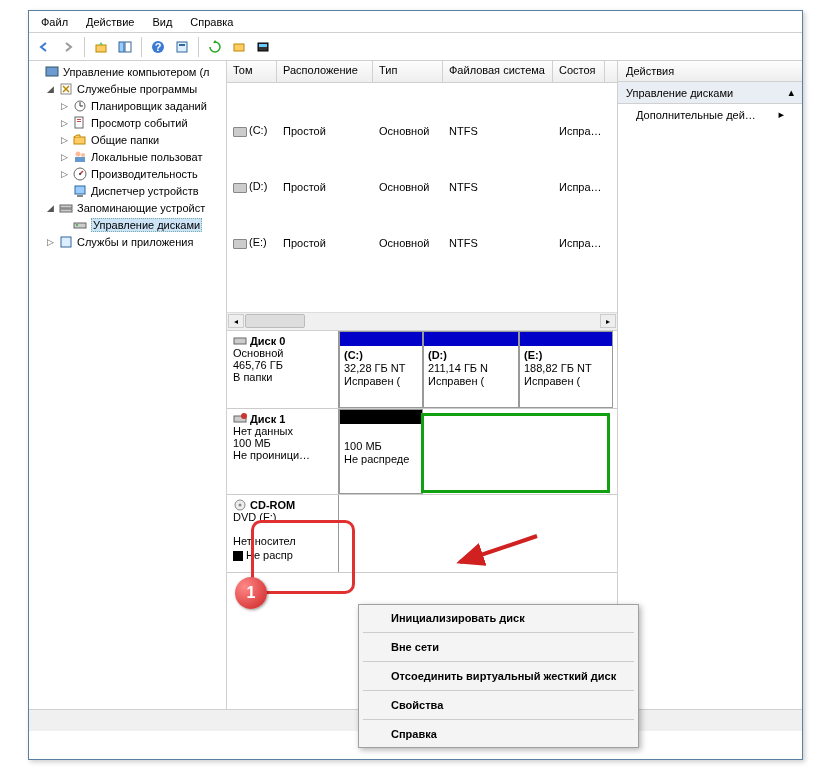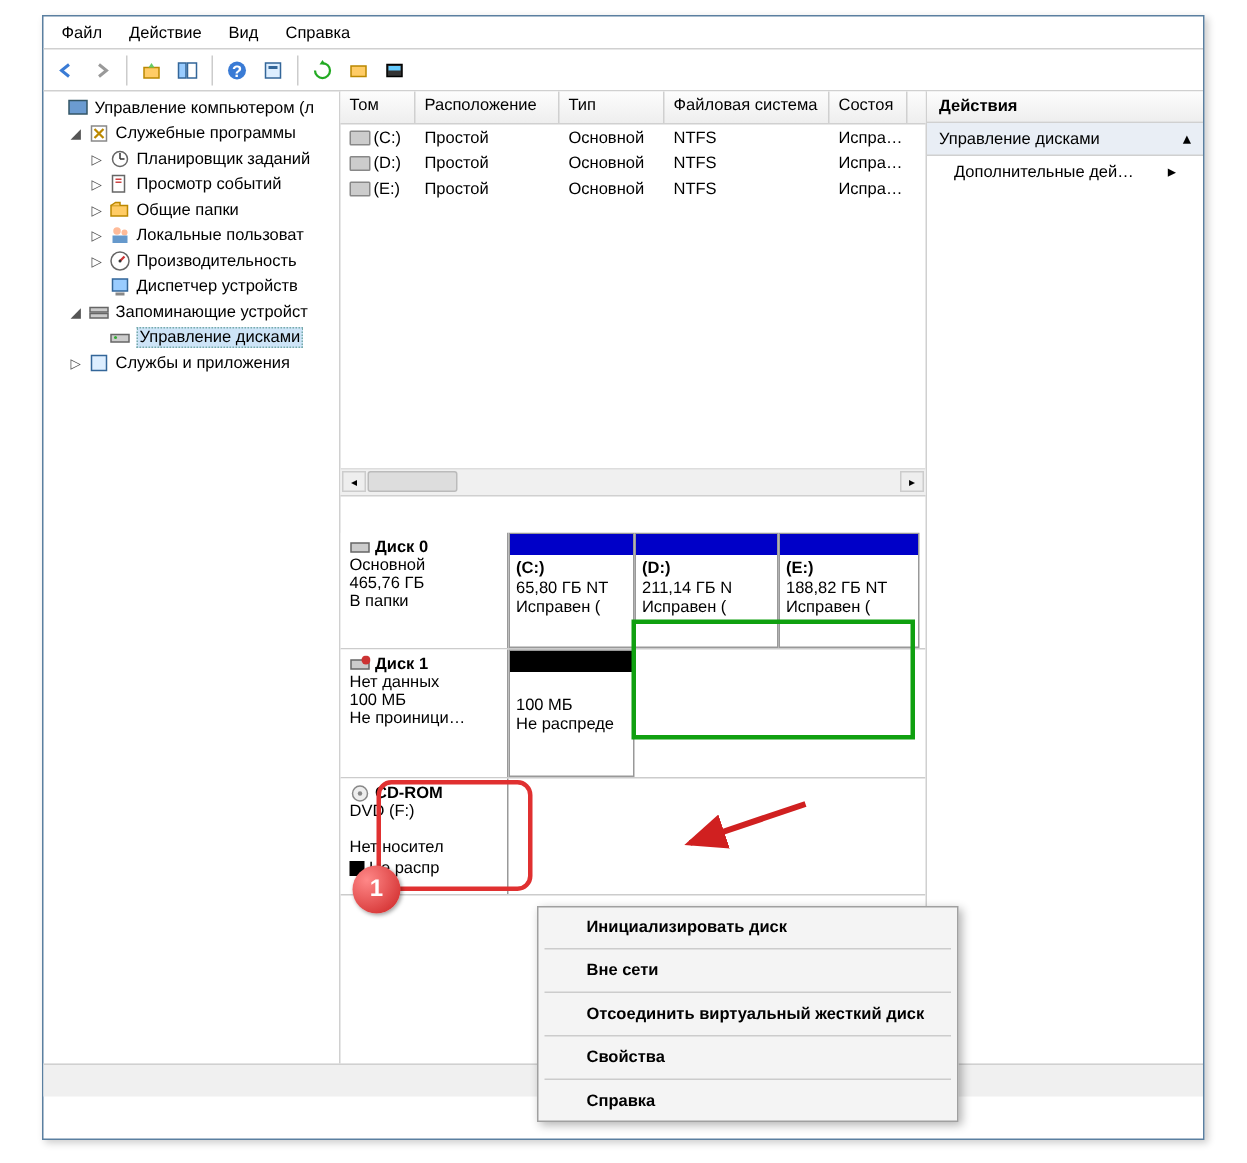--- a/index.html
+++ b/index.html
@@ -26,44 +26,44 @@
 
 .tree { width: 198px; border-right: 1px solid #d0d0d0; overflow: hidden; padding: 2px; }
 .tree .row { display: flex; align-items: center; height: 17px; white-space: nowrap; overflow: hidden; }
 .tree .exp { width: 11px; height: 11px; margin-right: 2px; display: flex; align-items: center; justify-content: center; font-size: 9px; color: #555; }
 .tree .ic { width: 16px; height: 16px; margin-right: 3px; flex-shrink: 0; }
 .tree .lbl { white-space: nowrap; }
 .tree .row.sel .lbl { background: #cde4f7; border: 1px dotted #7aa; padding: 0 1px; }
 .ind1 { padding-left: 14px; } .ind2 { padding-left: 28px; }
 
 .center { flex: 1; display: flex; flex-direction: column; border-right: 1px solid #d0d0d0; }
-.volumes { height: 270px; border-bottom: 1px solid #d0d0d0; display: flex; flex-direction: column; }
+.volumes { height: 270px; border-bottom: 1px solid #d0d0d0; display: flex; flex-direction: column; gap: 39px; }
 .colhdr { display: flex; background: linear-gradient(#fdfdfd,#eee); border-bottom: 1px solid #d0d0d0; height: 22px; }
 .colhdr .c { padding: 3px 6px; border-right: 1px solid #d0d0d0; white-space: nowrap; overflow: hidden; }
 .vrow { display: flex; height: 17px; align-items: center; }
 .vrow .c { padding: 0 6px; white-space: nowrap; overflow: hidden; }
 .c1{width:50px}.c2{width:96px}.c3{width:70px}.c4{width:110px}.c5{width:52px}
 .diskico { width:14px; height:10px; background:#ccc; border:1px solid #888; border-radius:1px; display:inline-block; margin-right:2px; vertical-align:middle; }
 
 .hscroll { height: 18px; background: #f0f0f0; border-top: 1px solid #ddd; margin-top: auto; position: relative; }
 .hscroll .thumb { position: absolute; left: 18px; top: 1px; width: 60px; height: 14px; background: #ddd; border: 1px solid #bbb; border-radius: 2px; }
 .hscroll .arr { position: absolute; top: 1px; width: 16px; height: 14px; background: #eee; border: 1px solid #ccc; font-size: 8px; display:flex; align-items:center; justify-content:center; }
 
-.disks { flex: 1; overflow: hidden; position: relative; padding: 0; margin-top: 24px; }
+.disks { flex: 1; overflow: hidden; position: relative; padding: 0; }
 .diskrow { display: flex; border-bottom: 1px solid #ccc; min-height: 78px; }
 .diskhdr { width: 112px; border-right: 1px solid #999; padding: 4px 6px; background: #fff; position: relative; }
 .diskhdr .nm { font-weight: bold; display:flex; align-items:center; gap:3px; }
 .diskparts { flex: 1; display: flex; }
 .part { border: 1px solid #999; margin: 0; display: flex; flex-direction: column; }
 .part .ph { height: 14px; background: #0000c8; }
 .part .ph.black { background: #000; }
 .part .pb { padding: 3px 4px; flex: 1; font-size: 10px; line-height: 13px; white-space: nowrap; overflow: hidden; }
 
 .actions { width: 184px; }
-.actions .hdr { background: linear-gradient(#fdfdfd,#eee); border-bottom: 1px solid #d0d0d0; padding: 4px 8px; font-weight: bold; }
+.actions .hdr { background: linear-gradient(#fdfdfd,#eee); border-bottom: 1px solid #d0d0d0; padding: 4px 8px; font-weight: normal; }
 .actions .sec { background: #e9eef5; padding: 4px 8px; border-bottom: 1px solid #d0d0d0; display:flex; justify-content:space-between; align-items:center; }
 .actions .item { padding: 4px 18px; display:flex; justify-content:space-between; align-items:flex-end; }
 
 
 .redbox { position: absolute; border: 3px solid #e03030; border-radius: 10px; pointer-events: none; }
 .greenbox { position: absolute; border: 3px solid #10a010; pointer-events: none; }
 .badge { position: absolute; width: 32px; height: 32px; border-radius: 50%; background: radial-gradient(circle at 30% 30%, #f88, #c22); color: #fff; font-weight: bold; font-size: 16px; display: flex; align-items: center; justify-content: center; box-shadow: 1px 1px 3px rgba(0,0,0,0.4); pointer-events:none; }
 .arrow { position: absolute; pointer-events: none; }
 
 .ctxmenu { position: absolute; background: #f4f4f4; border: 1px solid #a0a0a0; box-shadow: 2px 2px 6px rgba(0,0,0,0.3); padding: 2px; min-width: 265px; }
@@ -305,21 +305,21 @@
                 </svg>
                 <span>Диск 0</span>
               </div>
             <div>Основной</div>
             <div>465,76 ГБ</div>
             <div>В папки</div>
           </div>
           <div class="diskparts">
             <div class="part" style="width:84px">
                 <div class="ph"></div>
-                <div class="pb"><b>(C:)</b><br><span>65,80 ГБ NT</span><br><span>Исправен (</span></div>
+                <div class="pb"><b>(C:)</b><br><span>32,28 ГБ NT</span><br><span>Исправен (</span></div>
               </div>
             <div class="part" style="width:96px">
                 <div class="ph"></div>
                 <div class="pb"><b>(D:)</b><br><span>211,14 ГБ N</span><br><span>Исправен (</span></div>
               </div>
             <div class="part" style="width:94px">
                 <div class="ph"></div>
                 <div class="pb"><b>(E:)</b><br><span>188,82 ГБ NT</span><br><span>Исправен (</span></div>
               </div>
           </div>

